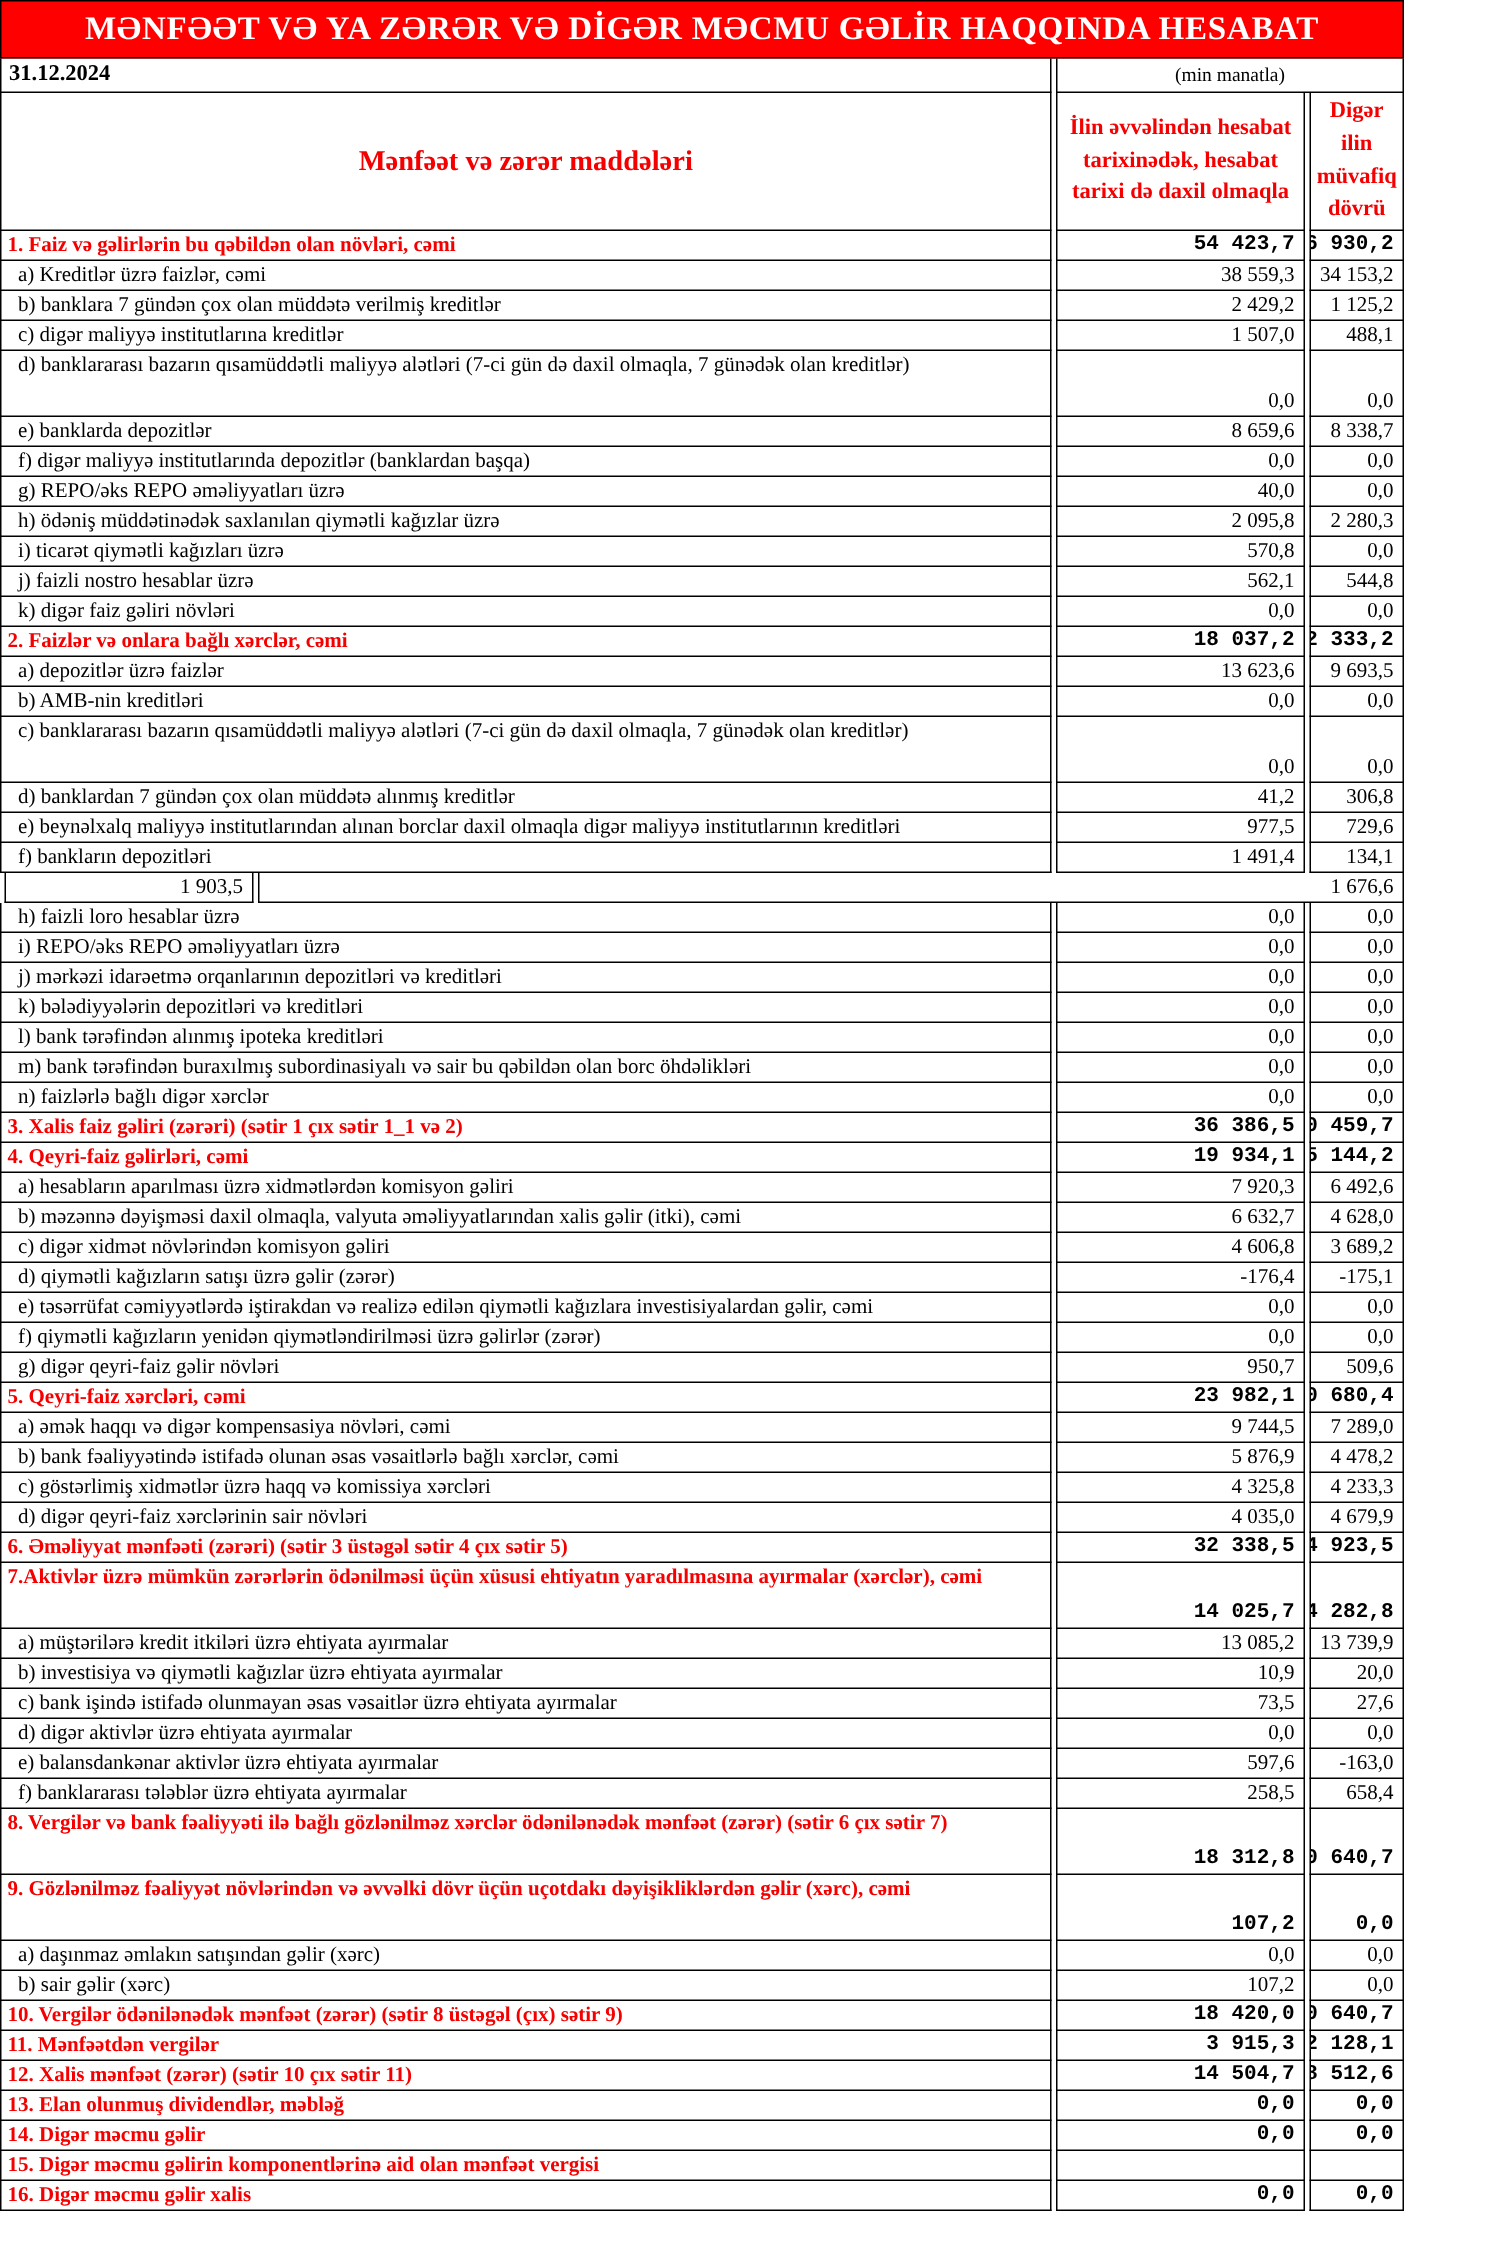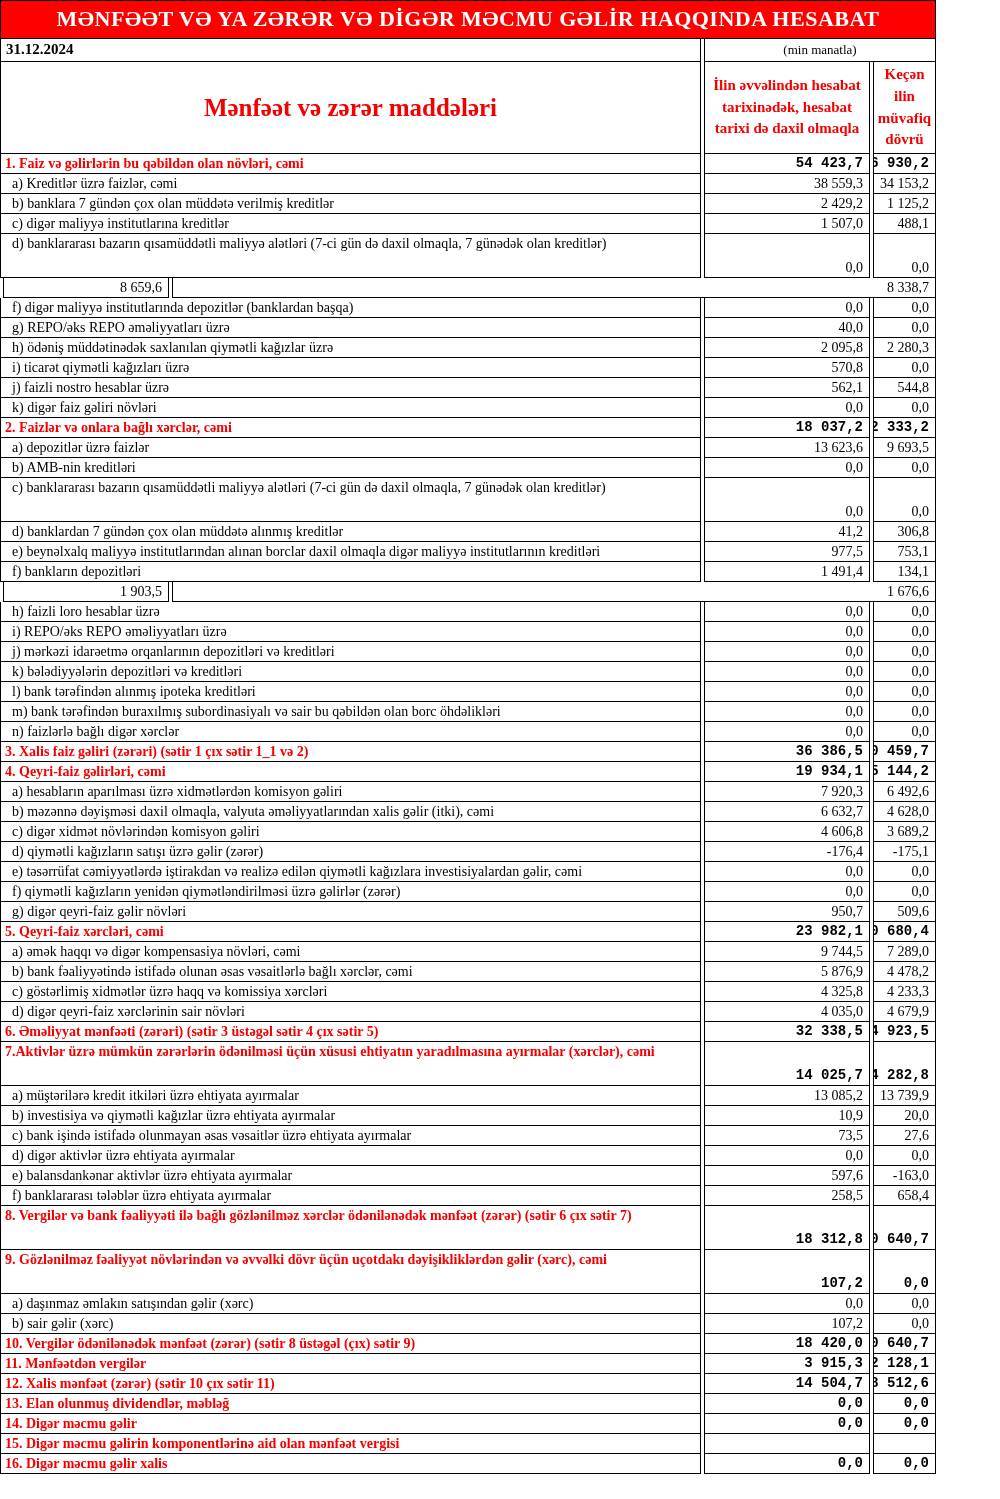--- a/index.html
+++ b/index.html
@@ -35,21 +35,21 @@
   
   .date-cell{font-weight:bold;font-size:15px;padding:2px 5px;}
   .unit-cell{text-align:center;font-size:13px;padding:3px 6px;}
 
   
   .header-row .cell{
     display:flex;align-items:center;justify-content:center;
     text-align:center;color:var(--accent,#f40000);font-weight:bold;
     min-height:88px;
   }
-  .items-header{font-size:25px;}
+  .items-header{font-size:19px;}
   .col-header{font-size:15px;line-height:1.45;padding:2px 6px;}
 
   
   .data-row .cell{min-height:20px;}
   .data-row .row-label{
     font-size:14px;line-height:17px;padding:1px 4px;
     display:flex;align-items:center;
   }
   .data-row.sub .row-label{padding-left:11px;}
   .data-row .row-value{
@@ -73,21 +73,21 @@
     <div class="cell label-cell date-cell">31.12.2024</div>
     <div class="gap"></div>
     <div class="cell span-cell unit-cell">(min manatla)</div>
   </div>
 
   <div class="row header-row">
     <div class="cell label-cell items-header">Mənfəət və zərər maddələri</div>
     <div class="gap"></div>
     <div class="cell v1 col-header">İlin əvvəlindən hesabat tarixinədək, hesabat tarixi də daxil olmaqla</div>
     <div class="gap"></div>
-    <div class="cell v2 col-header">Keçən ilin müvafiq dövrü</div>
+    <div class="cell v2 col-header">Digər ilin müvafiq dövrü</div>
   </div>
 
   <div id="rows">
       <div class="row data-row section">
         <div class="cell label-cell row-label">1. Faiz və gəlirlərin bu qəbildən olan növləri, cəmi</div>
         <div class="gap"></div>
         <div class="cell v1 row-value">54 423,7</div>
         <div class="gap"></div>
         <div class="cell v2 row-value">46 930,2</div>
       </div>
@@ -113,20 +113,21 @@
         <div class="cell v2 row-value">488,1</div>
       </div>
       <div class="row data-row sub tall">
         <div class="cell label-cell row-label">d) banklararası bazarın qısamüddətli maliyyə alətləri (7-ci gün də daxil olmaqla, 7 günədək olan kreditlər)</div>
         <div class="gap"></div>
         <div class="cell v1 row-value">0,0</div>
         <div class="gap"></div>
         <div class="cell v2 row-value">0,0</div>
       </div>
       <div class="row data-row sub">
+        <div class="cell label-cell row-label">e) banklarda depozitlər</div>
         <div class="gap"></div>
         <div class="cell v1 row-value">8 659,6</div>
         <div class="gap"></div>
         <div class="cell v2 row-value">8 338,7</div>
       </div>
       <div class="row data-row sub">
         <div class="cell label-cell row-label">f) digər maliyyə institutlarında depozitlər (banklardan başqa)</div>
         <div class="gap"></div>
         <div class="cell v1 row-value">0,0</div>
         <div class="gap"></div>
@@ -200,21 +201,21 @@
         <div class="gap"></div>
         <div class="cell v1 row-value">41,2</div>
         <div class="gap"></div>
         <div class="cell v2 row-value">306,8</div>
       </div>
       <div class="row data-row sub">
         <div class="cell label-cell row-label">e) beynəlxalq maliyyə institutlarından alınan borclar daxil olmaqla digər maliyyə institutlarının kreditləri</div>
         <div class="gap"></div>
         <div class="cell v1 row-value">977,5</div>
         <div class="gap"></div>
-        <div class="cell v2 row-value">753,1</div>
+        <div class="cell v2 row-value">729,6</div>
       </div>
       <div class="row data-row sub">
         <div class="cell label-cell row-label">f) bankların depozitləri</div>
         <div class="gap"></div>
         <div class="cell v1 row-value">1 491,4</div>
         <div class="gap"></div>
         <div class="cell v2 row-value">134,1</div>
       </div>
       <div class="row data-row sub">
         <div class="gap"></div>

